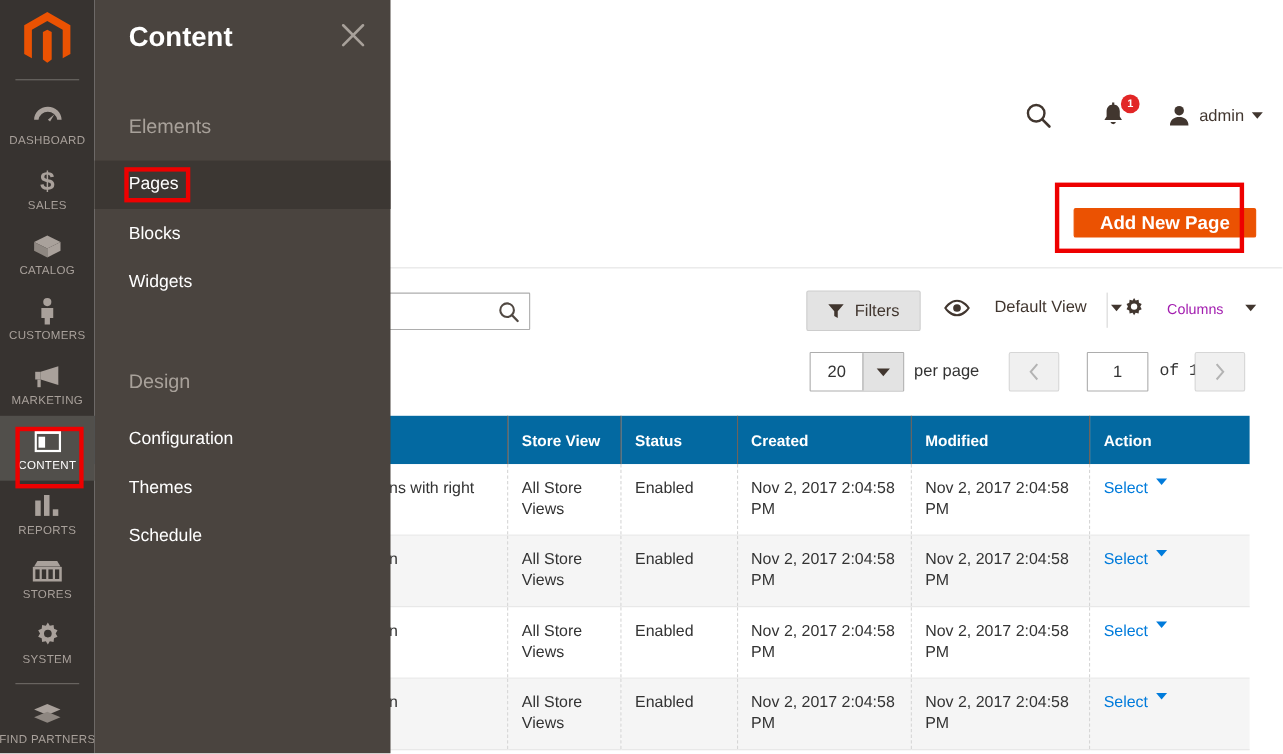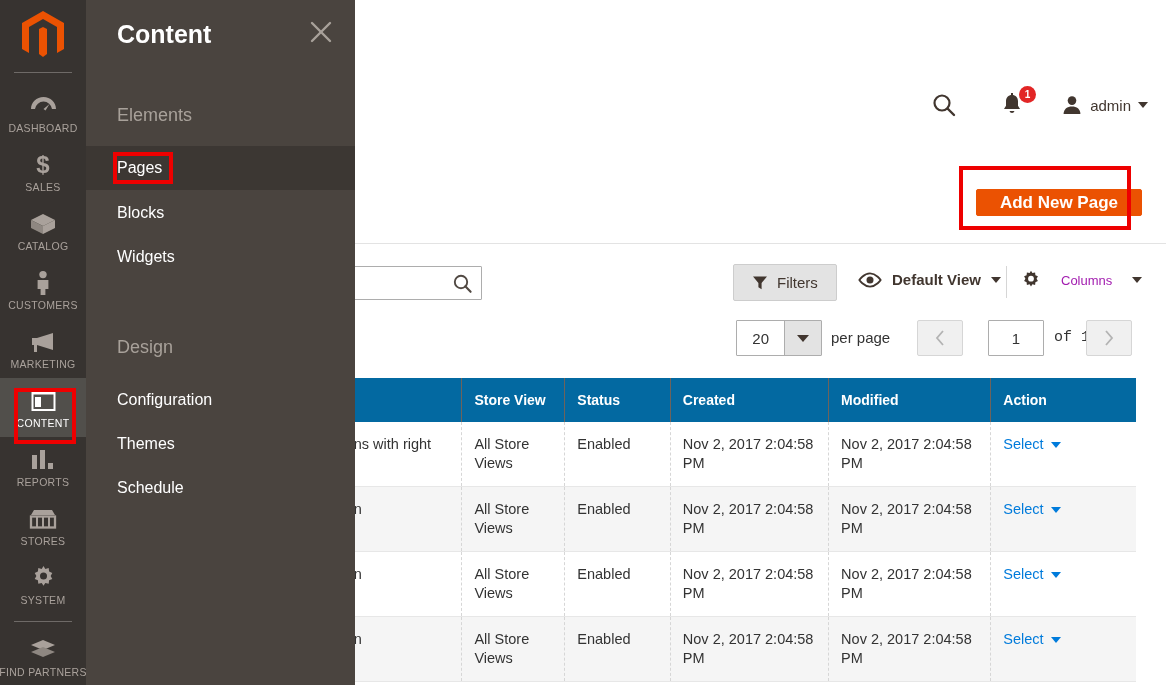--- a/index.html
+++ b/index.html
@@ -91,22 +91,22 @@
   }
   #search-box .mag { position:absolute; right: 8px; top: 6px; }
   #filters-btn {
     position:absolute; left: 647px; top: 6px;
     background:#e3e3e3; border:1px solid #cdcdcd; border-radius:2px;
     padding: 9px 18px; display:flex; align-items:center; gap:9px;
     font-size:15px; color:#41362f; cursor:pointer;
   }
   #view-ctl {
     position:absolute; left: 772px; top: 13px;
-    display:flex; align-items:center; gap:10px; cursor:pointer;
-    font-size:15px; color:#41362f;font-weight:bold;
+    display:flex; align-items:center; gap:22px; cursor:pointer;
+    font-size:15px; color:#41362f;
   }
   .tb-sep { position:absolute; left: 920px; top: 8px; width:1px; height:32px; background:#d6d6d6; }
   #columns-ctl {
     position:absolute; left: 935px; top: 12px;
     display:flex; align-items:center; gap:20px; cursor:pointer;
     font-size:13px; color:#a21caf;
   }
 
   
   #pager-row { position:absolute; left:0; top: 314px; right:0; height: 50px; }
@@ -151,21 +151,21 @@
   thead th:last-child { border-right: none; }
   tbody td {
     font-size:14.5px; color:#333333; padding: 13px 12px;
     vertical-align: top; line-height: 19px;
     border-right: 1px dashed #d6d6d6;
     border-bottom: 1px solid #e7e7e7;
   }
   tbody td:last-child { border-right: none; }
   tbody tr:nth-child(even) td { background: #f5f5f5; }
   tbody tr:nth-child(odd)  td { background: #ffffff; }
-  .sel-link { color:#007bdb; cursor:pointer; display:inline-flex; align-items:center; gap:7px; }
+  .sel-link { color:#007bdb; cursor:pointer; display:inline-flex; align-items:flex-start; gap:7px; }
   .caret-blue {
     width:0;height:0;border-left:5px solid transparent;border-right:5px solid transparent;
     border-top:6px solid #007bdb;
   }
 
   
   #flyout {
     position:absolute; left: 86px; top: 0; width: 269px; height: 685px;
     background: #4a443f; z-index: 40;
   }

